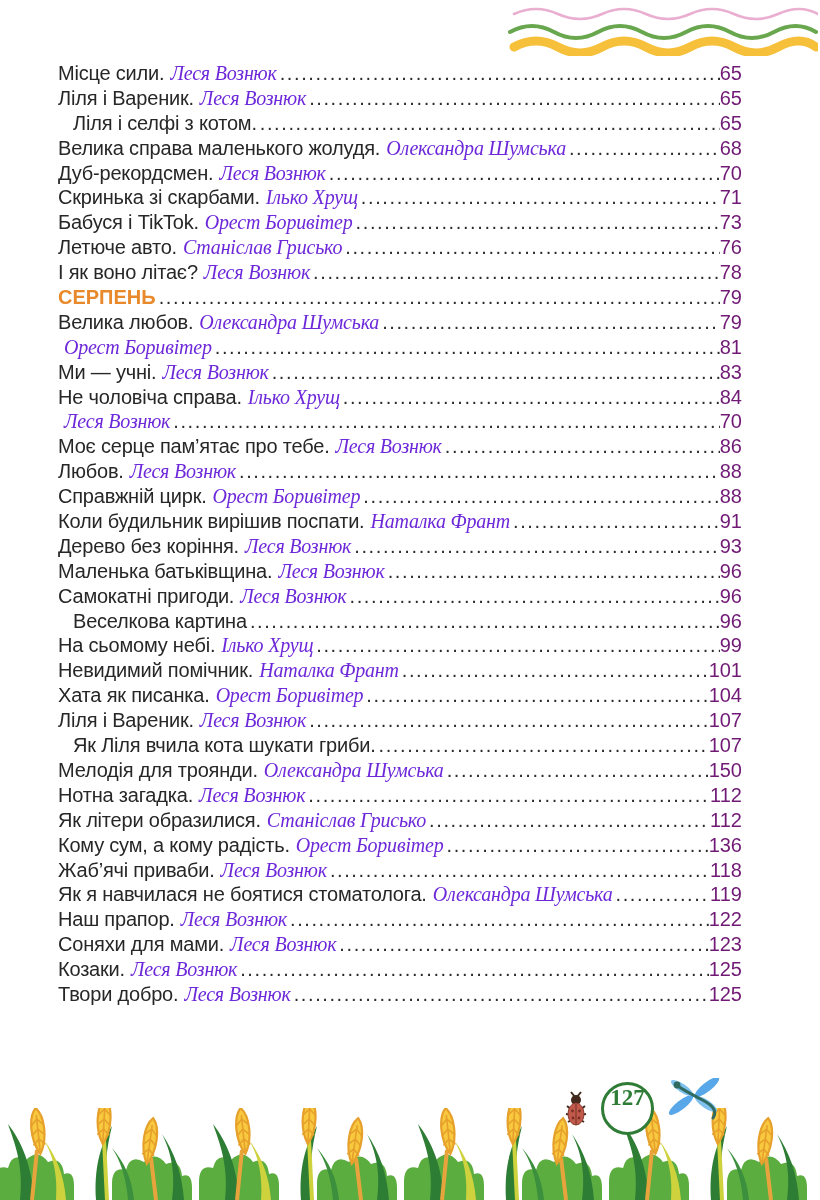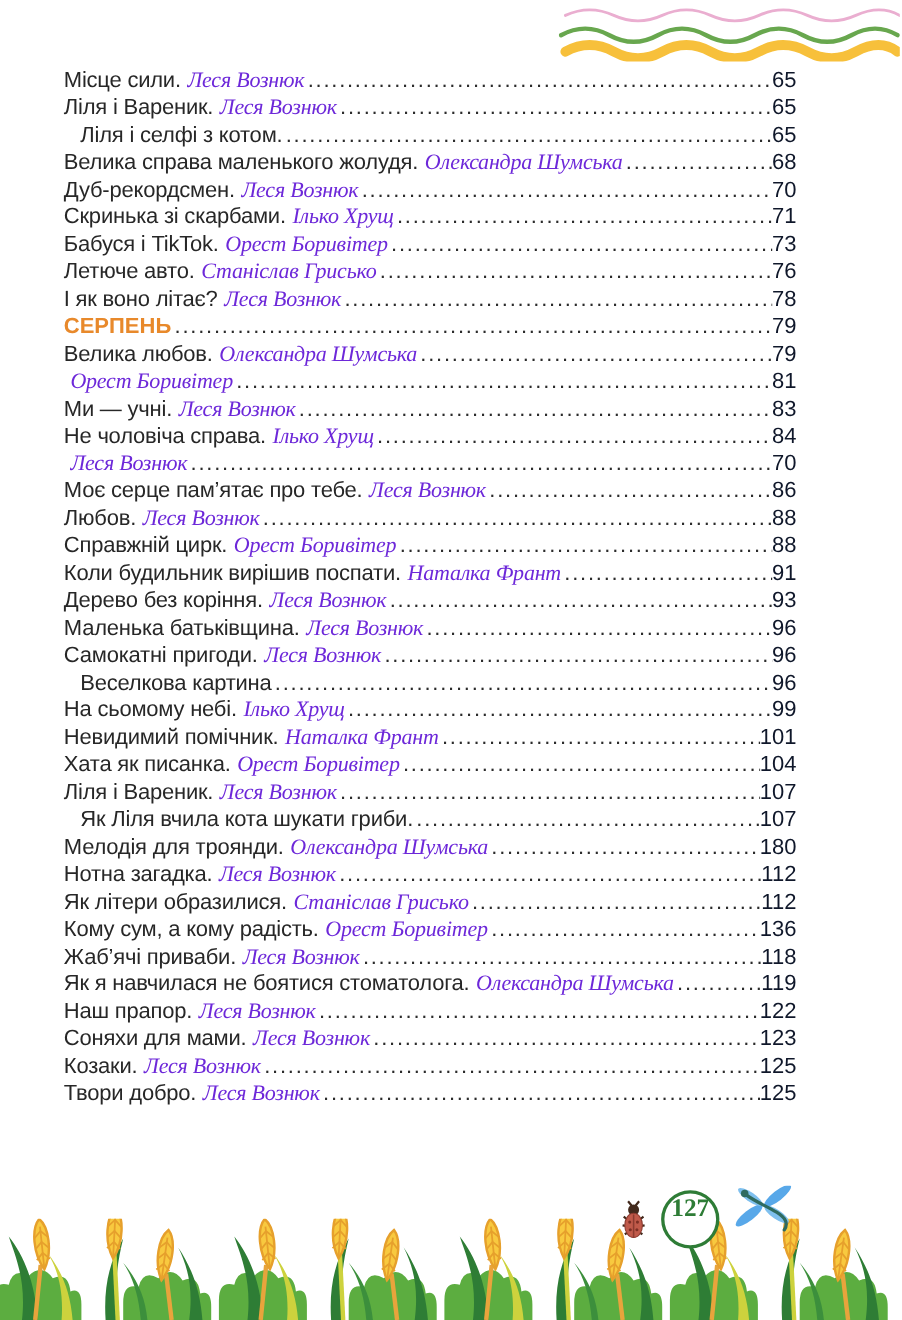--- a/index.html
+++ b/index.html
@@ -6,36 +6,36 @@
   body{
     width:820px;height:1200px;position:relative;overflow:hidden;
     background:#ffffff;
     font-family:"Liberation Sans",sans-serif;
     color:#272727;
   }
   
   .waves{position:absolute;top:2px;right:2px;width:310px;height:54px;z-index:1;}
   
   .toc{
-    position:absolute;left:58px;right:96px;top:61px;z-index:2;
+    position:absolute;left:58px;right:78px;top:61px;z-index:2;
   }
   .toc-row{
     display:flex;align-items:baseline;
     line-height:24.9px;font-size:20px;height:24.9px;white-space:nowrap;
   }
   .toc-row .t{color:#272727;letter-spacing:-0.2px;}
   .toc-row .a{font-style:italic;color:#6d28d9;margin-left:6px;letter-spacing:-0.2px;font-family:Liberation Serif, serif;}
   .toc-row .l{
     flex:1;overflow:hidden;color:#2b2b2b;padding:0 2px 0 3px;
   }
   .toc-row .l::after{
     content:"..........................................................................................................................................................................";
     letter-spacing:1.6px;
   }
-  .toc-row .p{color:#0f172a;}
+  .toc-row .p{color:#701a75;}
   .toc-row.sub{padding-left:15px;}
   .toc-row.section .t{color:var(--section_accent,#e8892b);font-weight:700;letter-spacing:0;}
   
   .badge{
     position:absolute;left:601px;top:1082px;width:47px;height:47px;z-index:6;
     border:3px solid var(--page_badge_green,#2e7c36);border-radius:50%;background:#fff;
     display:flex;align-items:flex-start;justify-content:center;
     font-family:"Liberation Serif",serif;font-weight:700;font-size:23px;
     color:var(--page_badge_green,#2e7c36);
   }
@@ -218,21 +218,21 @@
       <div class="toc-row sub">
       <span class="t">Як Ліля вчила кота шукати гриби.</span>
 
       <span class="l"></span>
       <span class="p">107</span>
     </div>
       <div class="toc-row item">
       <span class="t">Мелодія для троянди.</span>
       <span class="a">Олександра Шумська</span>
       <span class="l"></span>
-      <span class="p">180</span>
+      <span class="p">150</span>
     </div>
       <div class="toc-row item">
       <span class="t">Нотна загадка.</span>
       <span class="a">Леся Вознюк</span>
       <span class="l"></span>
       <span class="p">112</span>
     </div>
       <div class="toc-row item">
       <span class="t">Як літери образилися.</span>
       <span class="a">Станіслав Грисько</span>

